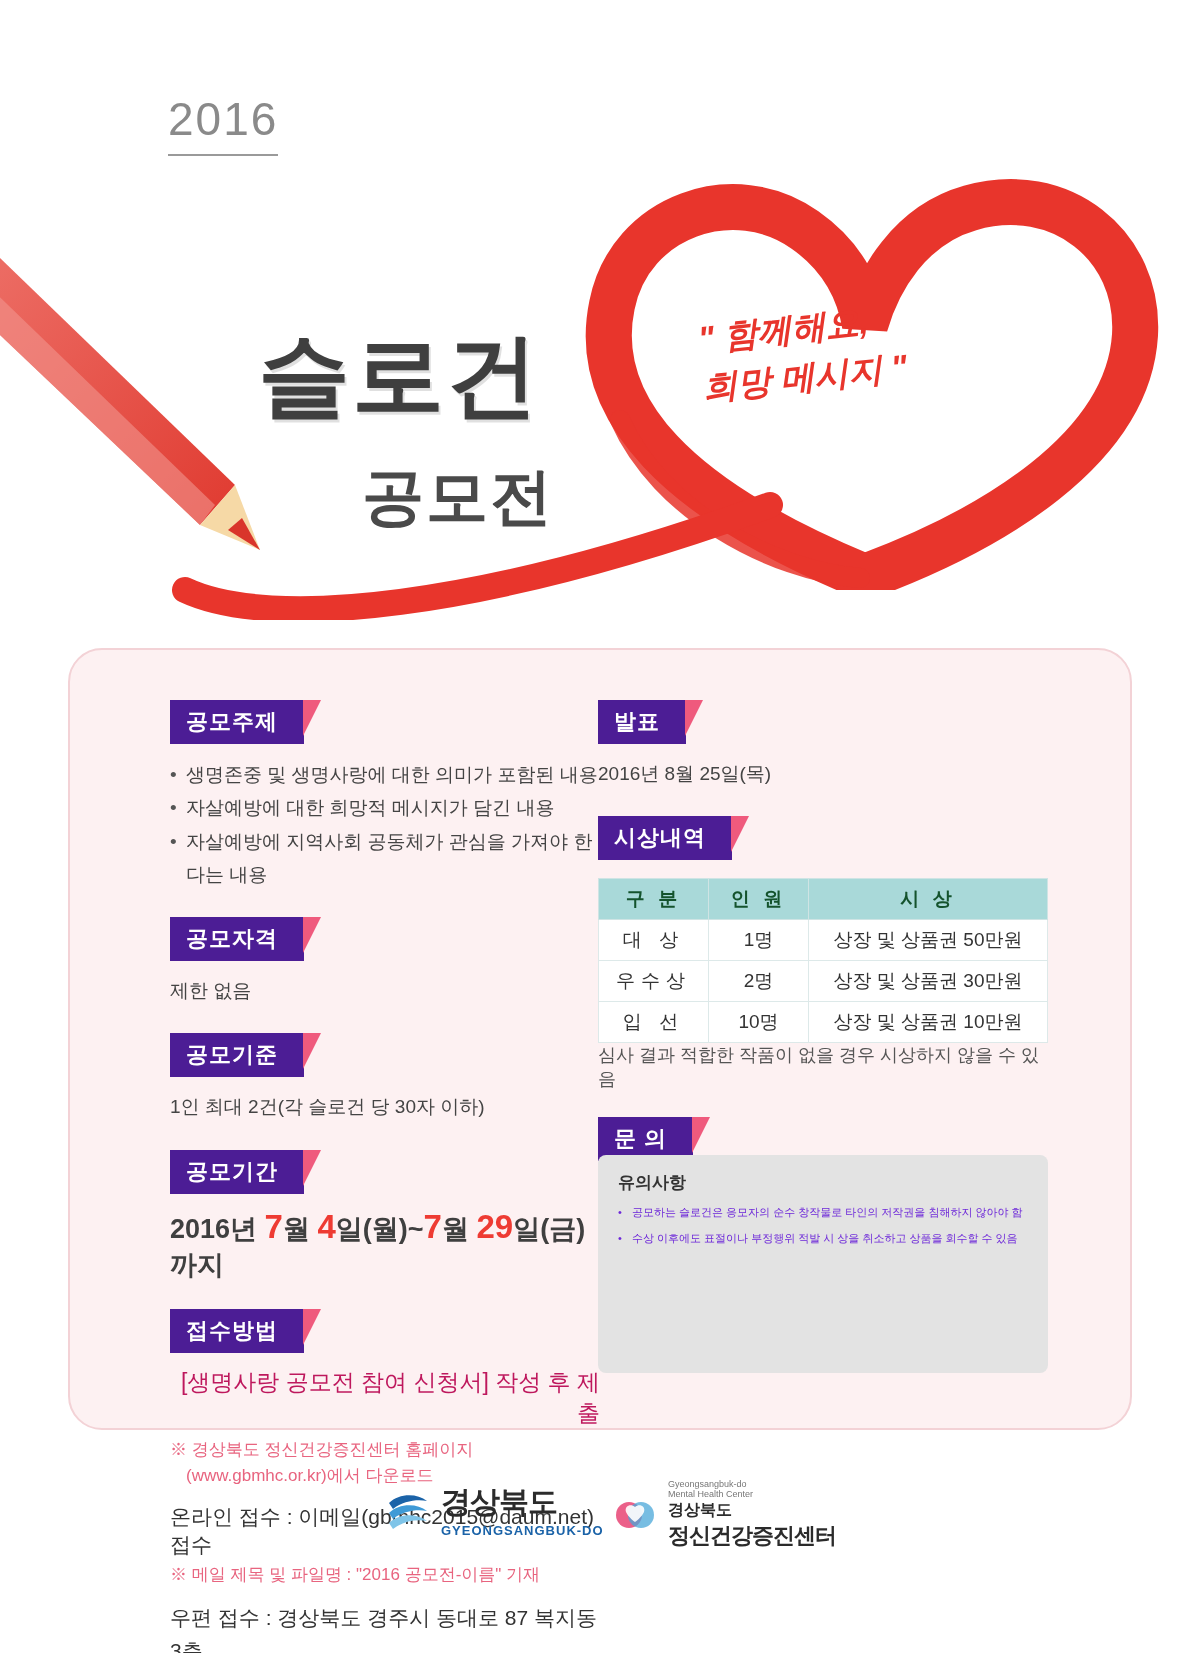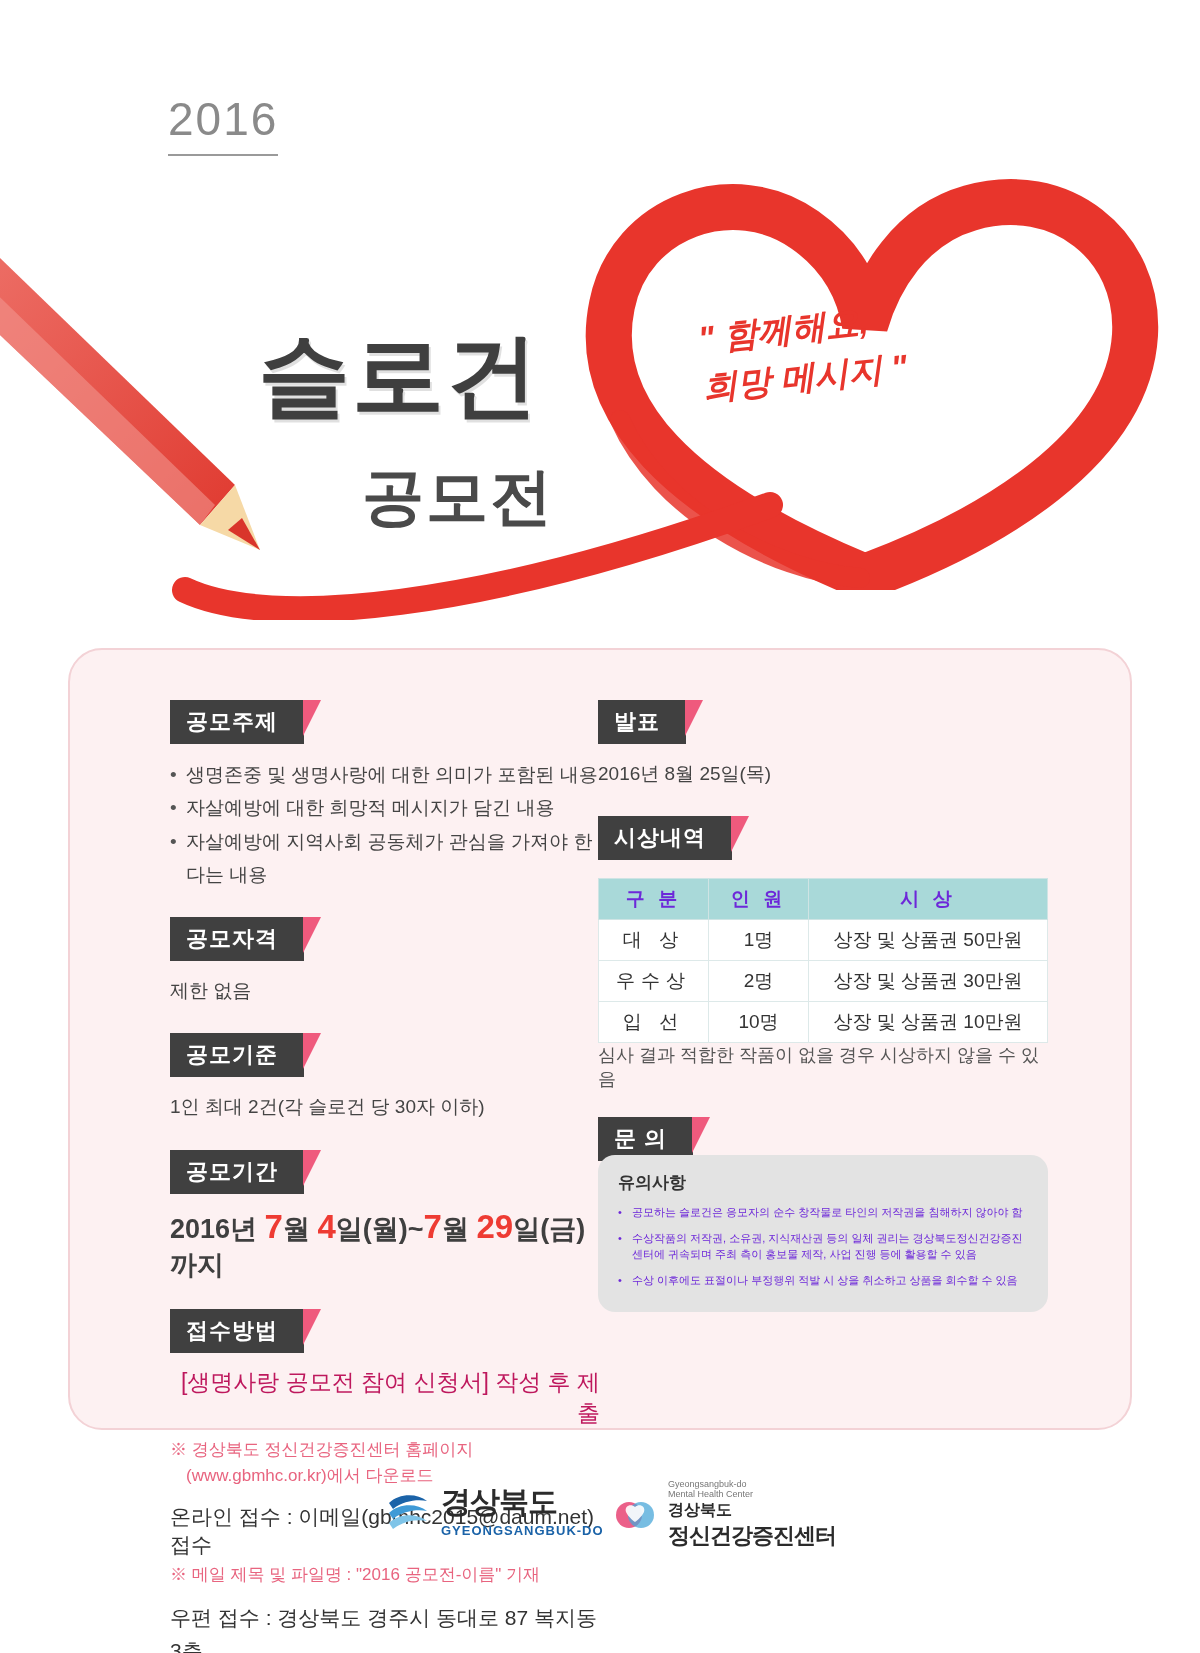--- a/index.html
+++ b/index.html
@@ -61,21 +61,21 @@
     border:2px solid #f3d2d6;
     border-radius:34px;
   }
 
   .col-left  { position:absolute; left:100px; top:50px;  width:430px; }
   .col-right { position:absolute; left:528px; top:50px;  width:450px; }
 
   .ribbon {
     display:inline-block;
     position:relative;
-    background:#404040;
+    background:#4c1d95;
     color:#fff;
     font-size:22px;
     font-weight:bold;
     padding:7px 26px 7px 16px;
     letter-spacing:1px;
     margin-bottom:14px;
   }
   .ribbon::after {
     content:"";
     position:absolute; right:-17px; top:0;
@@ -105,38 +105,38 @@
   .recv-line { font-size:21px; color:#333; margin-top:14px; }
   .recv-sub  { font-size:17px; color:#e8647f; margin-top:4px; }
   .recv-line2 { font-size:21px; color:#333; margin-top:16px; line-height:1.55; }
 
   
   table.prize {
     border-collapse:collapse; width:100%; margin-top:4px;
     font-size:19px; color:#333; background:#fff;
   }
   table.prize th {
-    background:#a9d9d9; color:#6d28d9; font-weight:bold;
+    background:#a9d9d9; color:#14532d; font-weight:bold;
     border:1px solid #cfe4e4; padding:7px 4px; letter-spacing:4px;
   }
   table.prize td {
     border:1px solid #dde9e9; padding:7px 4px; text-align:center;
   }
   table.prize td.label { letter-spacing:6px; }
   .after-table { font-size:18px; color:#555; }
 
   
   .contact { font-size:19px; color:#444; line-height:1.7; }
   .phone { font-size:24px; color:#333; margin-top:6px; }
 
   
   .notice-box {
     position:absolute; left:528px; top:505px;
-    width:450px; height:157px;
-    background:#e3e3e3; border-radius:17px;
+    width:450px; height:218px;
+    background:#e3e3e3; border-radius:8px;
     padding:16px 20px;
   }
   .notice-box h4 { margin:0 0 10px 0; font-size:17px; color:#333; }
   .notice-box ul { margin:0; padding:0; list-style:none; }
   .notice-box li {
     font-size:11px; color:#6d28d9; line-height:1.5;
     padding-left:14px; position:relative; margin-bottom:9px;
   }
   .notice-box li::before { content:"•"; position:absolute; left:0; top:0; }
 
@@ -280,21 +280,20 @@
       <div class="ribbon">문 의</div>
       <div class="contact">경상북도정신건강증진센터 생명사랑 공모전 담당자</div>
       <div class="phone">☎ 054) 748-6400</div>
     </div>
   </div>
 
   <div class="notice-box">
     <h4>유의사항</h4>
     <ul>
       <li>공모하는 슬로건은 응모자의 순수 창작물로 타인의 저작권을 침해하지 않아야 함</li>
-      <li>수상작품의 저작권, 소유권, 지식재산권 등의 일체 권리는 경상북도정신건강증진센터에 귀속되며 주최 측이 홍보물 제작, 사업 진행 등에 활용할 수 있음</li>
       <li>수상 이후에도 표절이나 부정행위 적발 시 상을 취소하고 상품을 회수할 수 있음</li>
     </ul>
   </div>
 </div>
 
 <div class="footer">
 
   <div class="logo-a">
     <svg width="46" height="42" viewBox="0 0 46 42">
       <path d="M4 14 C 14 4, 32 4, 42 12 C 32 10, 18 12, 8 20 Z" fill="#1b63a8"></path>

